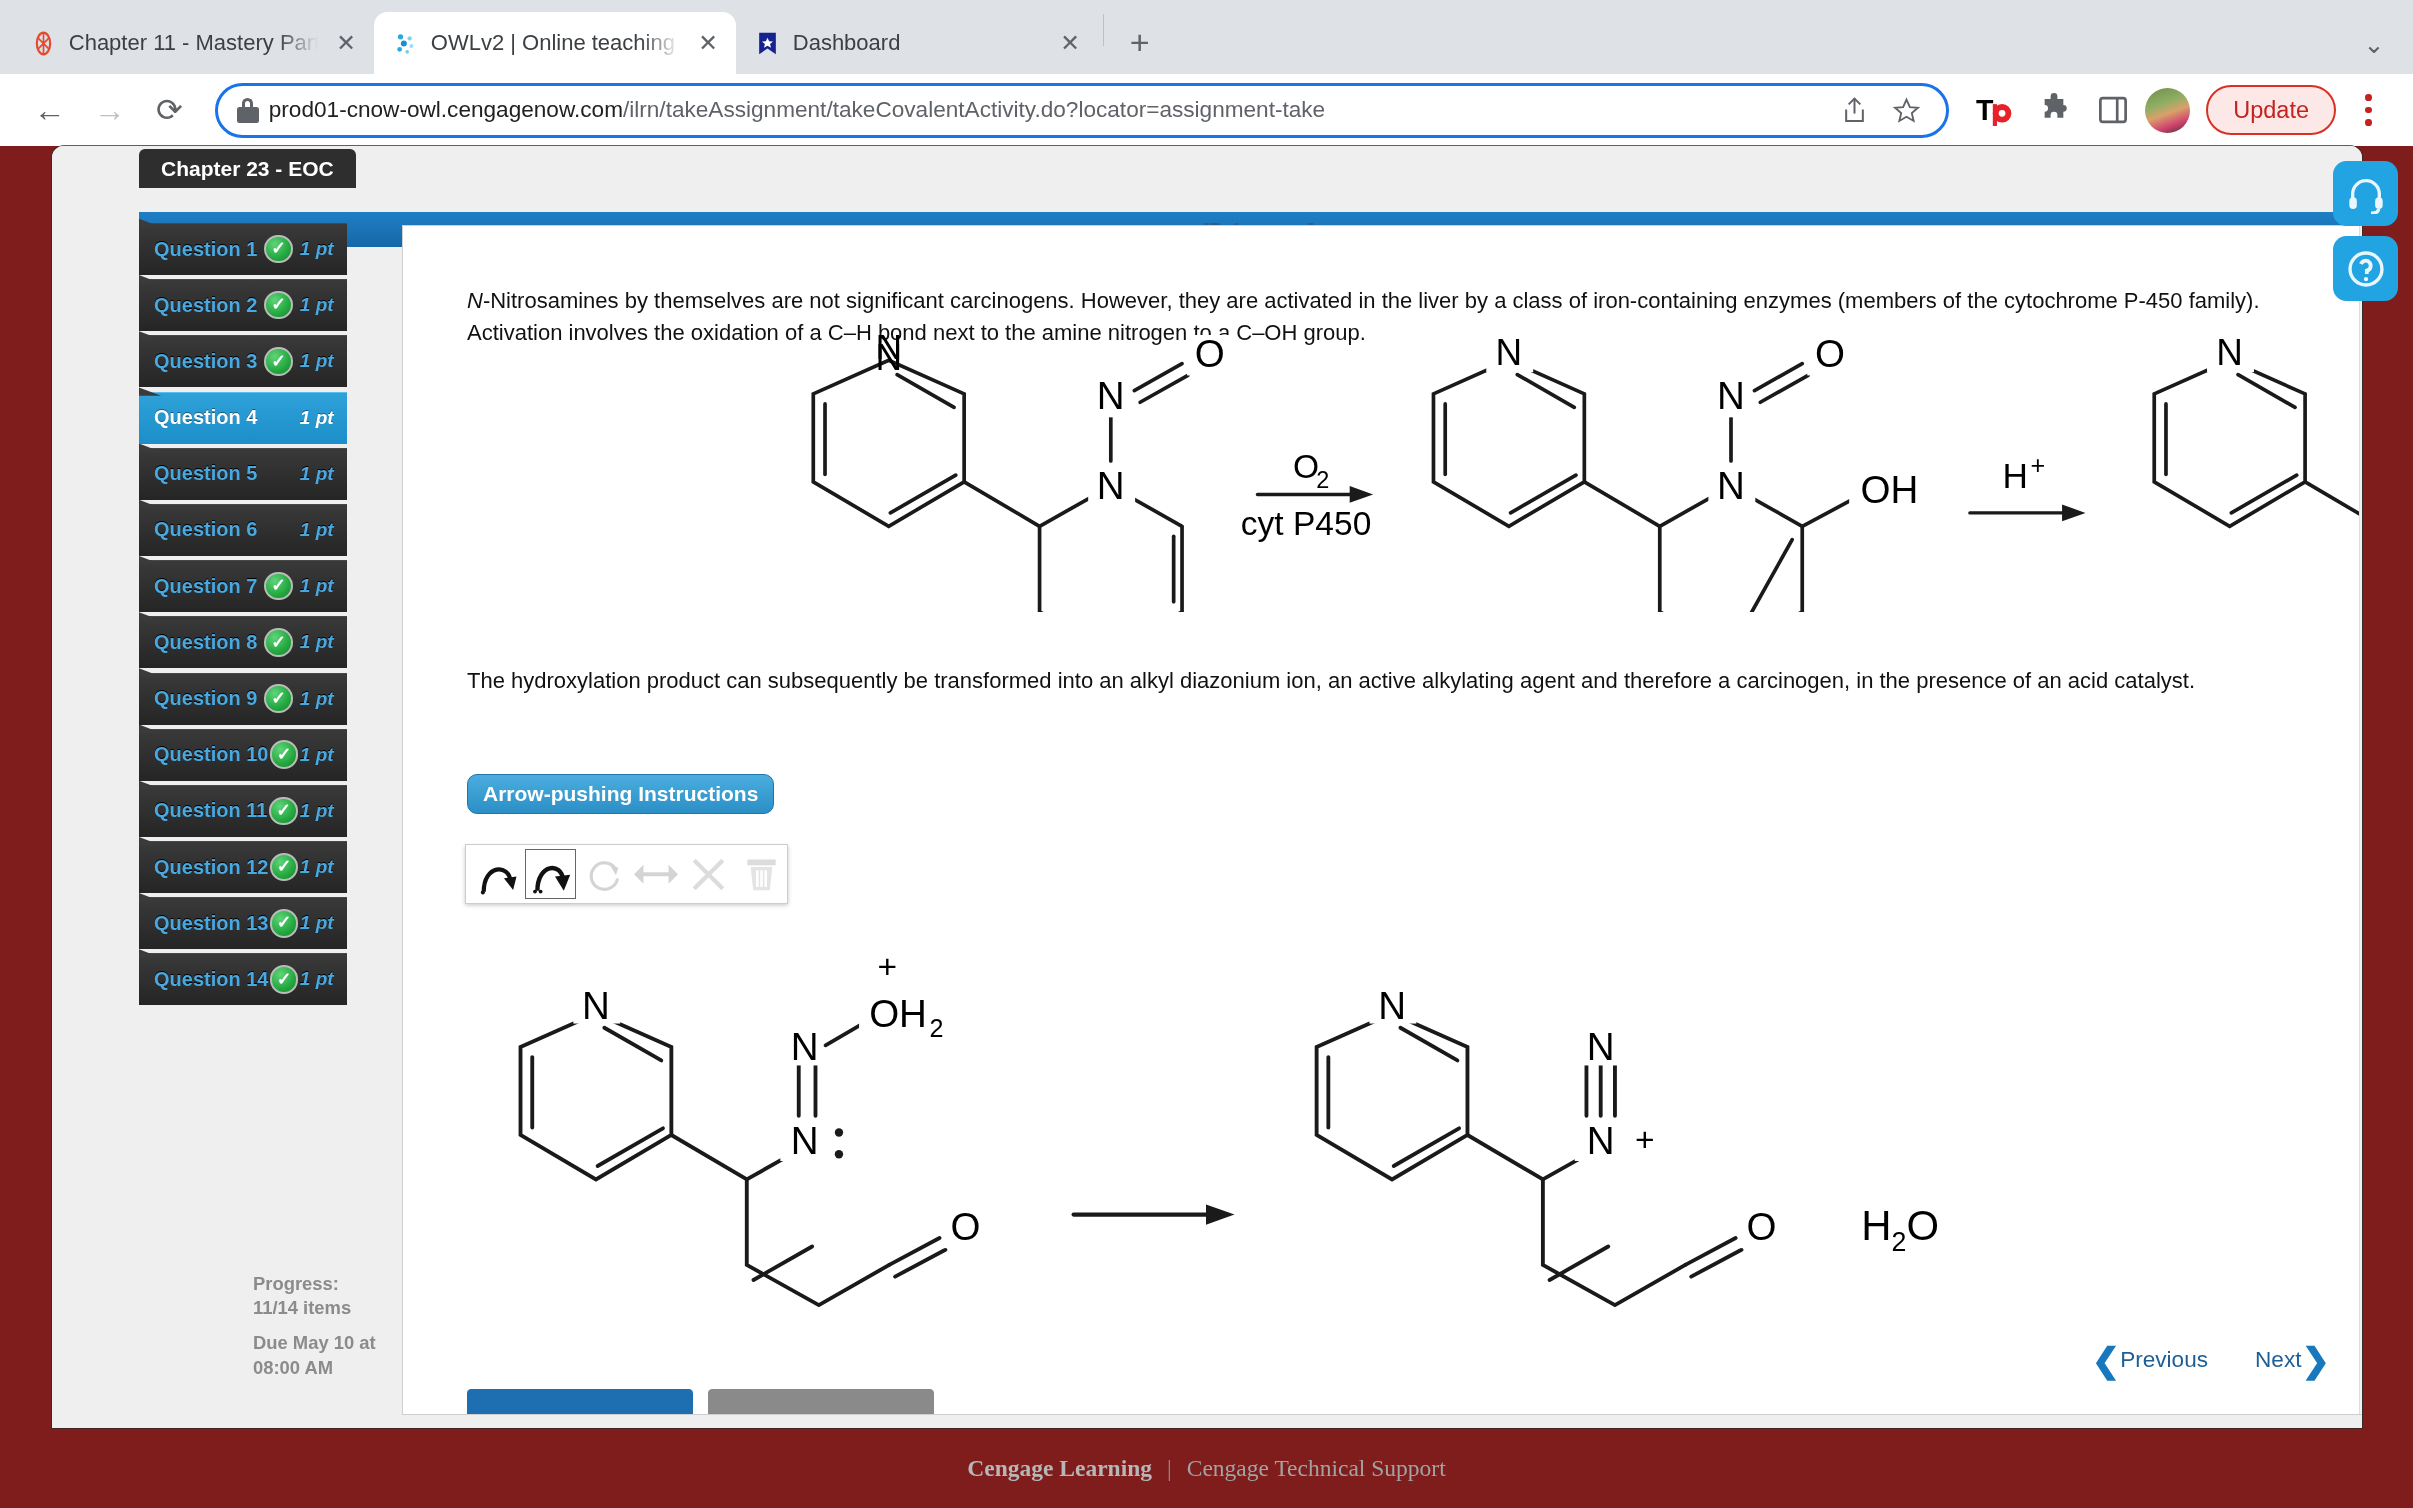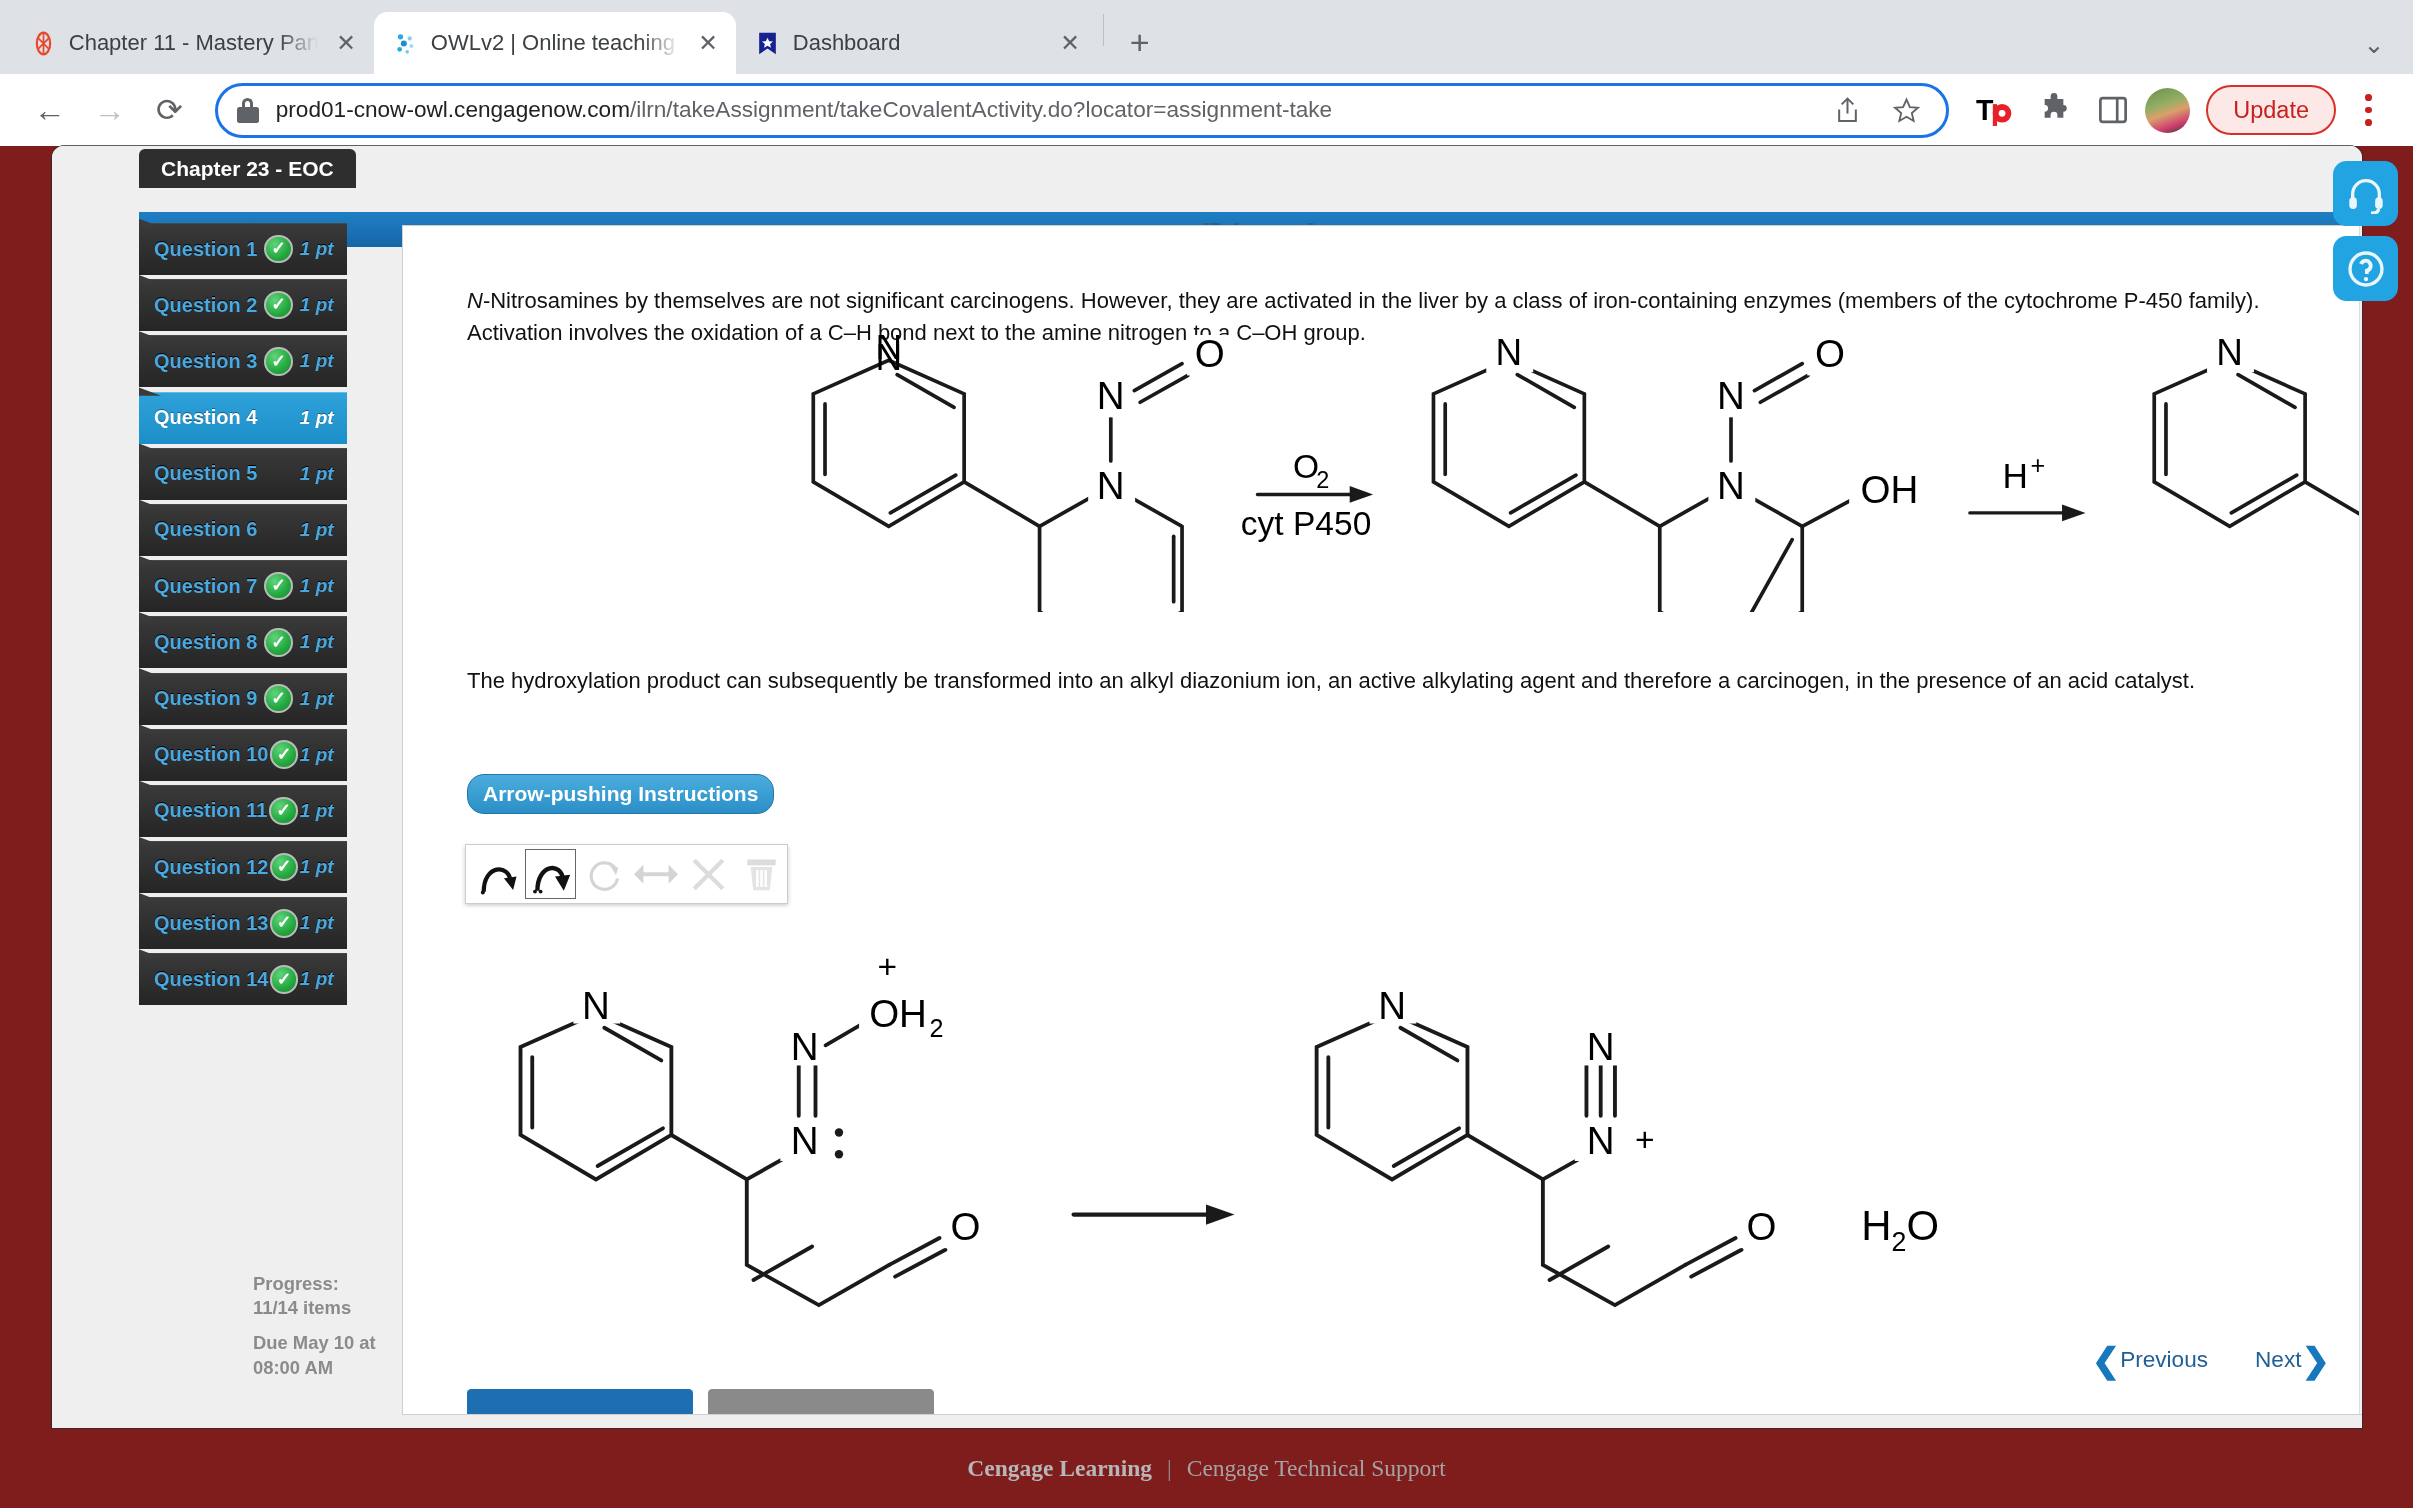--- a/index.html
+++ b/index.html
@@ -35,21 +35,21 @@
   .newtab { width:47px; height:47px; display:flex; align-items:center; justify-content:center;
             font-size:34px; color:#5f6368; margin-bottom:8.4px; margin-left:6.7px; }
   .chev-down { position:absolute; right:28.5px; bottom:15px; font-size:25px; color:#5f6368; }
 
   .toolbar { height:72px; background:#ffffff; display:flex; align-items:center; padding:0 22px; gap:5px; }
   .navbtn { width:55px; height:55px; display:flex; align-items:center; justify-content:center;
             font-size:32px; color:#5f6368; border-radius:50%; }
   .navbtn.disabled { color:#bdc1c6; }
   .omnibox {
     flex:1 1 auto; height:55px; background:#fff; border:3.4px solid #1a73e8; border-radius:28.5px;
-    display:flex; align-items:center; padding:0 18.4px; margin:0 13.4px; gap:17px; min-width:0;
+    display:flex; align-items:center; padding:0 18.4px; margin:0 13.4px; gap:10px; min-width:0;
   }
   .lock { width:22px; height:25px; flex:0 0 22px; position:relative; }
   .lock-body { position:absolute; bottom:0; left:0; width:22px; height:16px; background:#5f6368; border-radius:2.5px; }
   .lock-shackle { position:absolute; top:0; left:5px; width:11.7px; height:11.7px; border:3.4px solid #5f6368;
                   border-bottom:none; border-radius:6.7px 6.7px 0 0; }
   .url { flex:1 1 auto; font-size:22.6px; white-space:nowrap; overflow:hidden; color:#5f6368; min-width:0; }
   .url b { color:#202124; font-weight:400; }
   .omni-icon { width:42px; height:42px; flex:0 0 42px; display:flex; align-items:center; justify-content:center; color:#5f6368; }
   .ext-icon { width:54px; height:54px; display:flex; align-items:center; justify-content:center; flex:0 0 54px; }
   .avatar { width:45px; height:45px; border-radius:50%; flex:0 0 45px;
@@ -119,21 +119,21 @@
   }
   .scrollbar { position:absolute; right:0; top:0; width:18.4px; height:1190px; background:#f1f1f1; border-left:0.8px solid #ddd; }
 
   .ptext { font-size:22px; color:#111; line-height:1.46; }
   .para1 { position:absolute; left:64px; top:37px; width:1802px; }
   .para2 { position:absolute; left:64px; top:417px; width:1827px; }
   .para3 { position:absolute; left:64px; top:501px; width:1827px; }
 
   .ap-btn {
     position:absolute; left:64px; top:548px; height:40px; padding:0 15px;
-    background:linear-gradient(#4badde,#2b8fc6); border:1.7px solid #1f76ac; border-radius:17px;
+    background:linear-gradient(#4badde,#2b8fc6); border:1.7px solid #1f76ac; border-radius:10px;
     color:#fff; font-size:21px; font-weight:bold; display:flex; align-items:center;
   }
   .tool-palette {
     position:absolute; left:62px; top:618px; width:323px; height:60px;
     background:#fff; border:1.7px solid #cccccc; box-shadow:0 1.7px 4.2px rgba(0,0,0,.22);
     display:flex; align-items:center; padding-left:6.7px; gap:1.7px;
   }
   .tool { width:52px; height:50px; display:flex; align-items:center; justify-content:center; position:relative; }
   .tool.selected { border:1.7px solid #666; }
   .tool svg { display:block; }

